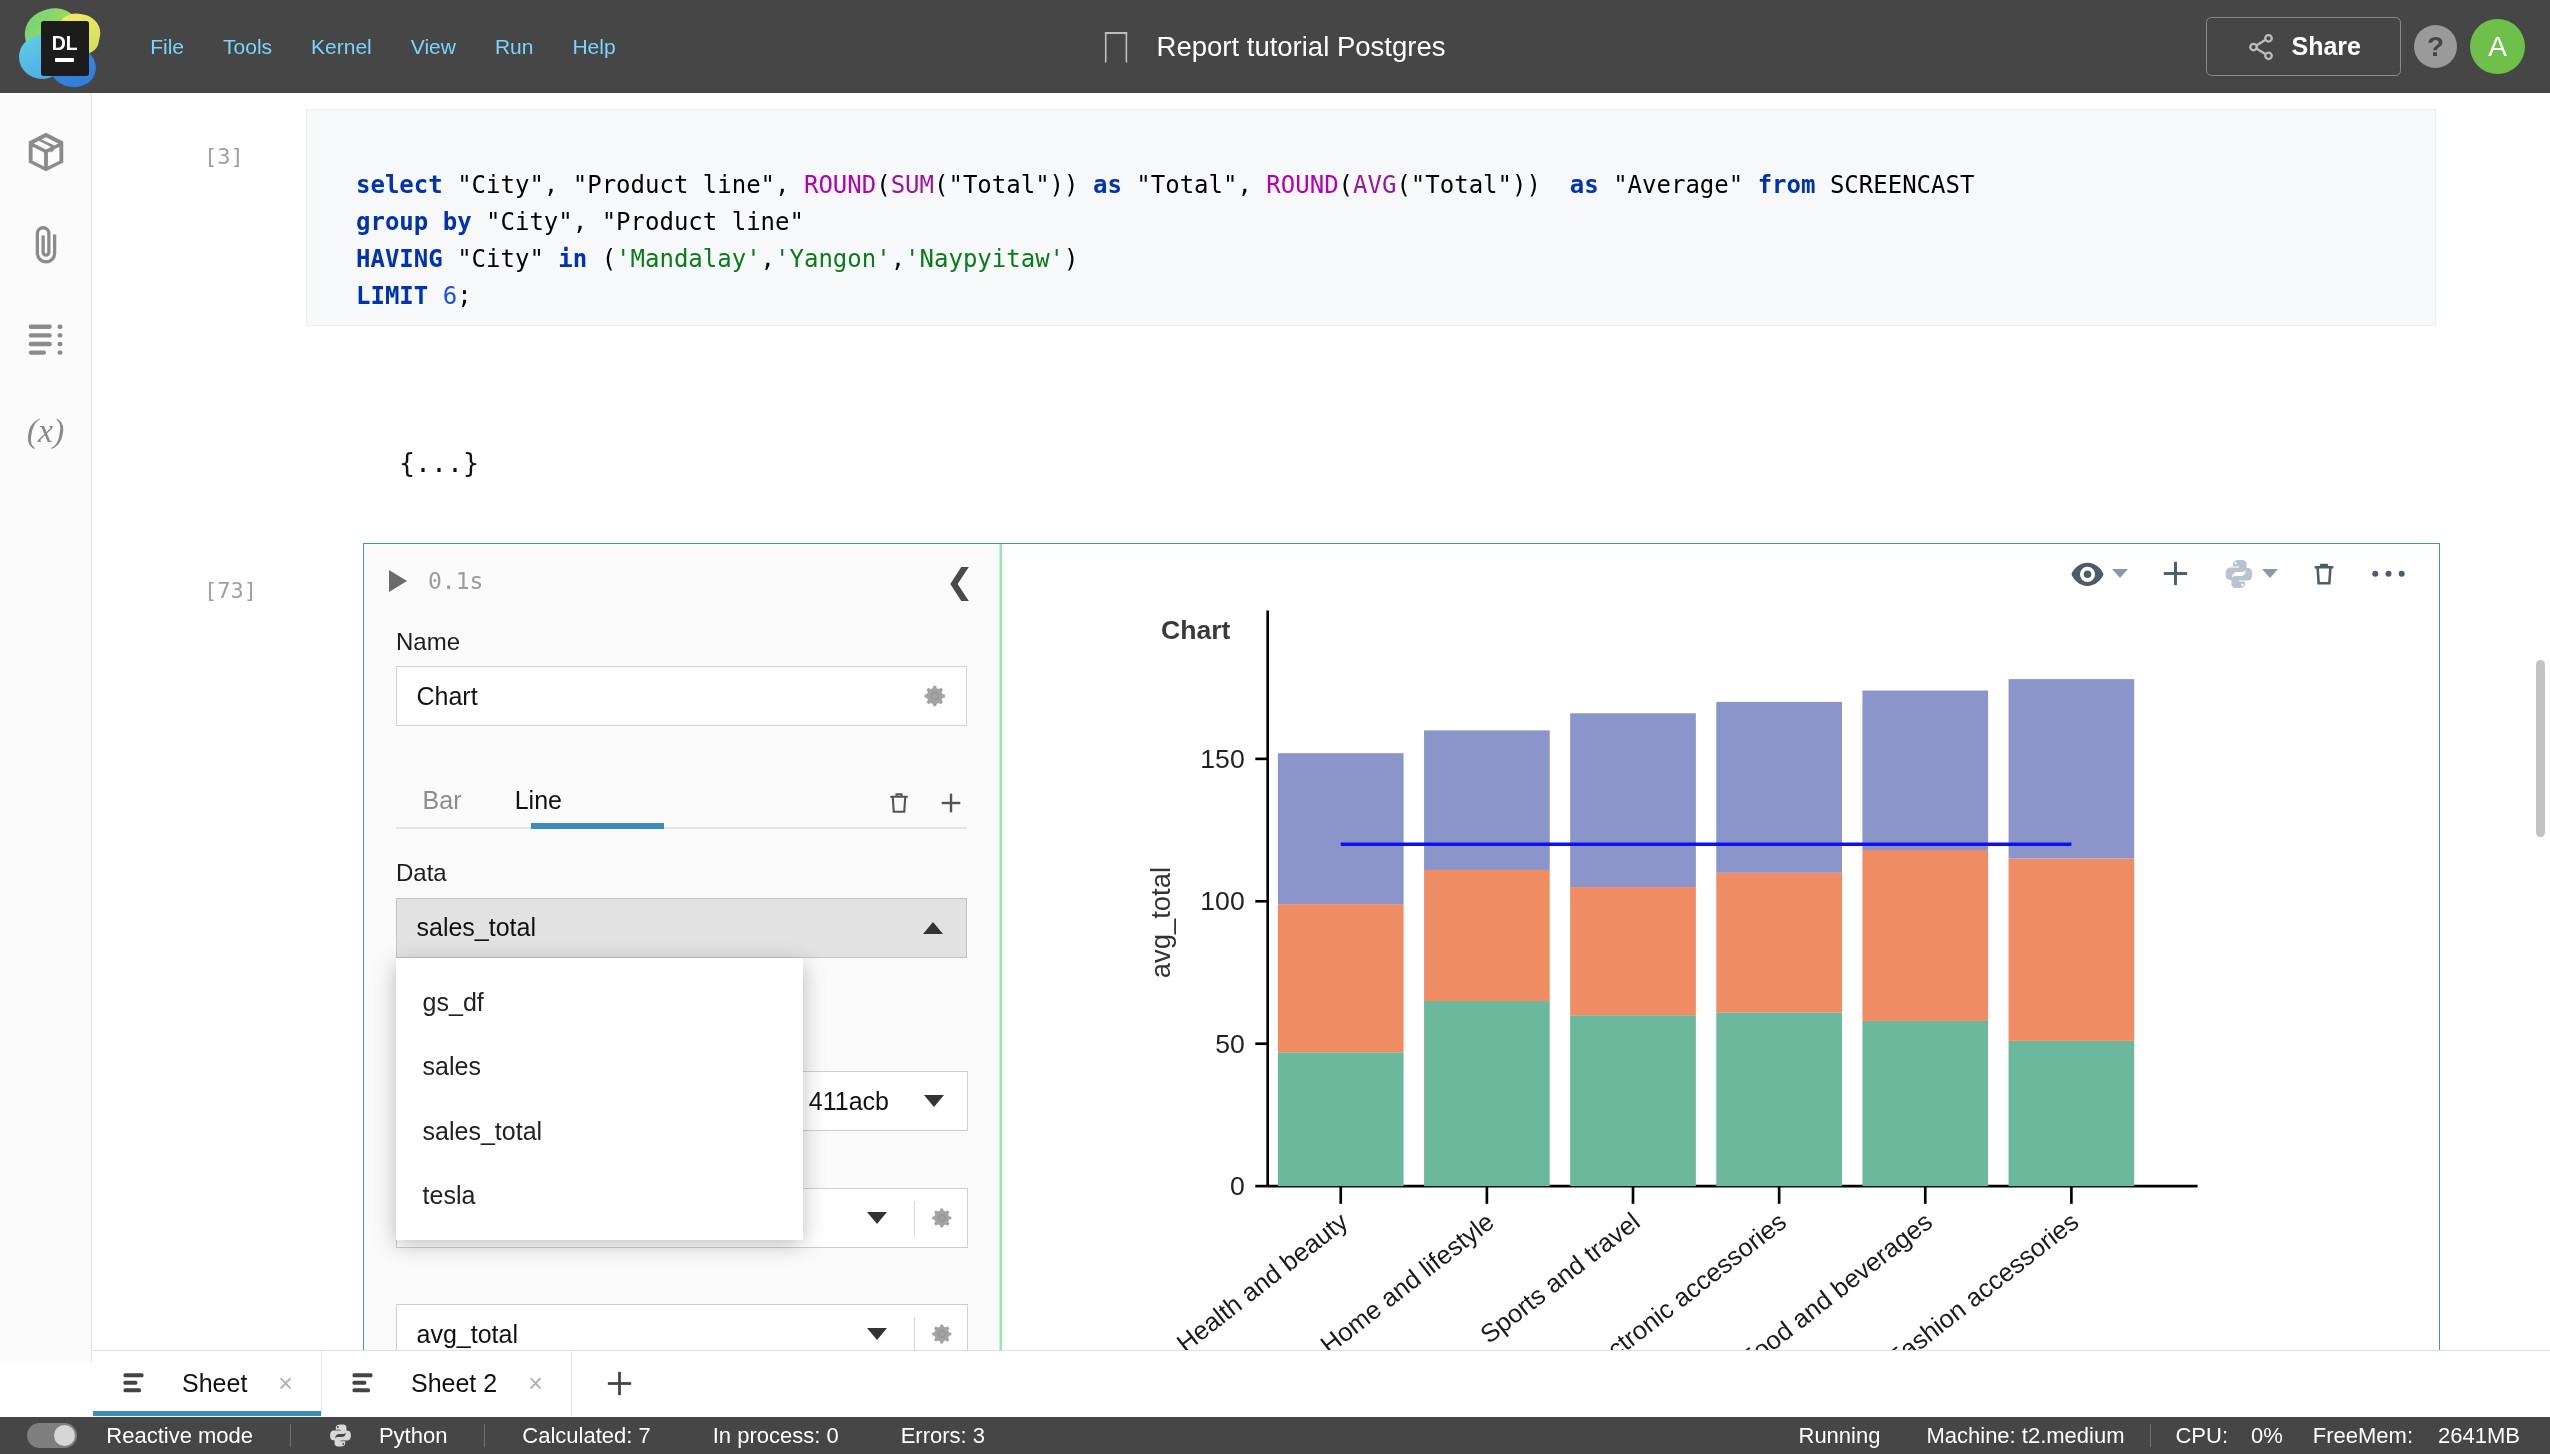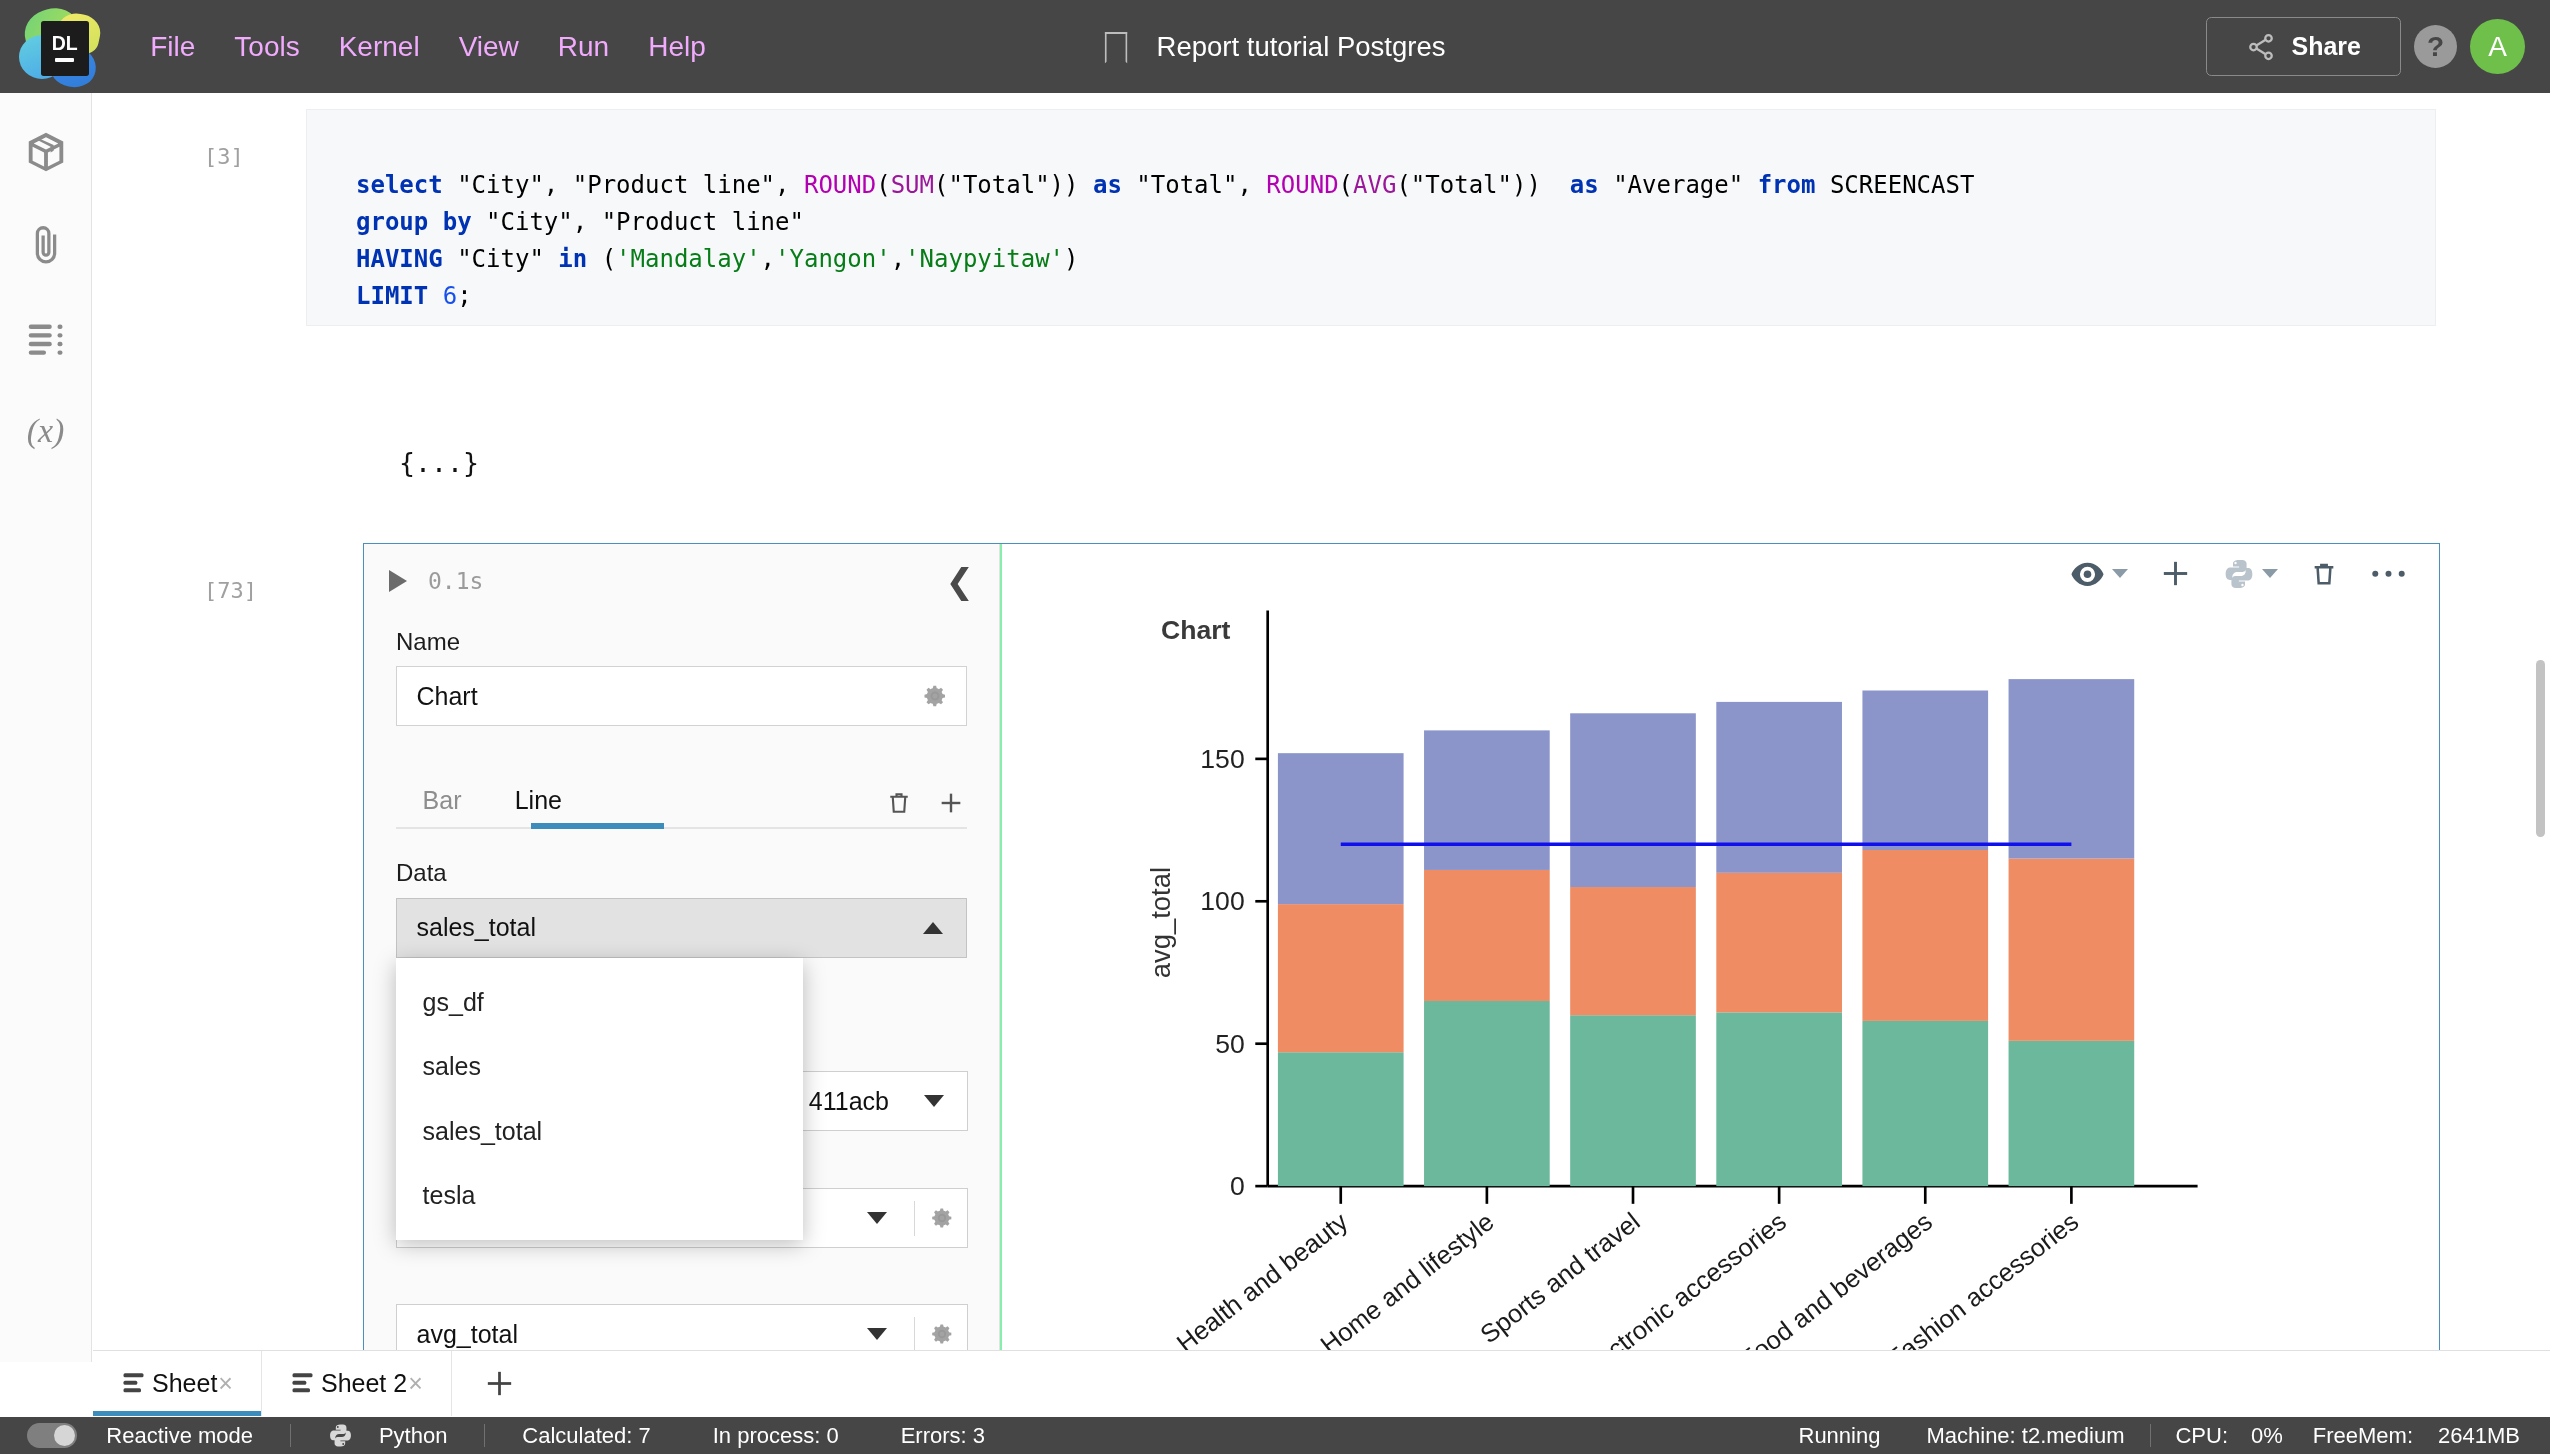--- a/index.html
+++ b/index.html
@@ -29,21 +29,21 @@
   .logo-card {
     position: absolute; left: 23px; top: 12.4px; width: 48px; height: 55px;
     background: #1c1c1c; border-radius: 2.7px; color: #fff;
     font-weight: bold; font-size: 19.5px; line-height: 1;
     display:flex; flex-direction:column; align-items:center; justify-content:center; gap:4px;
   }
   .logo-card .dash { width: 19.5px; height: 4.4px; background: #fff; border-radius: 0.9px; }
 
   .menu { display: flex; align-items: center; margin-left: 28px; gap: 0px; }
   .menu-item {
-    color: #f0abfc; font-size: 28px; padding: 8.9px 19.5px; cursor: pointer; white-space: nowrap;
+    color: #7dd3fc; font-size: 21px; padding: 8.9px 19.5px; cursor: pointer; white-space: nowrap;
   }
 
   .title-area {
     position: absolute; left: 50%; transform: translateX(-50%);
     display: flex; align-items: center; gap: 29px;
   }
   .bookmark-ico { width: 23px; height: 30px; position: relative; }
   .bookmark-ico::before {
     content: ""; position: absolute; inset: 0;
     border: 2.7px solid #bdbdbd; border-bottom: none; height: 30px;
@@ -184,21 +184,21 @@
   .chart-title {
     position: absolute; left: 159px; top: 71px; font-size: 26.6px; font-weight: bold; color: #3a3a3a;
   }
 
   
   .sheetbar {
     position: absolute; left: 93px; top: 1350px; width: 2457px; height: 66px;
     background: #ffffff; border-top: 0.9px solid #e0e0e0; display: flex; align-items: stretch;
   }
   .sheet-tab {
-    display: flex; align-items: center; gap: 1px; padding: 0 28px; position: relative;
+    display: flex; align-items: center; gap: 31px; padding: 0 28px; position: relative;
     border-right: 0.9px solid #e5e5e5; cursor: pointer; font-size: 25px; color: #111;
   }
   .sheet-tab .close { color: #b0b0b0; font-size: 25px; }
   .sheet-tab.active::after {
     content: ""; position: absolute; left: 0; right: 0; bottom: 0; height: 5.3px; background: #3c8dbc;
   }
   .sheet-add { display: flex; align-items: center; padding: 0 30px; cursor: pointer; }
 
   
   .statusbar {

